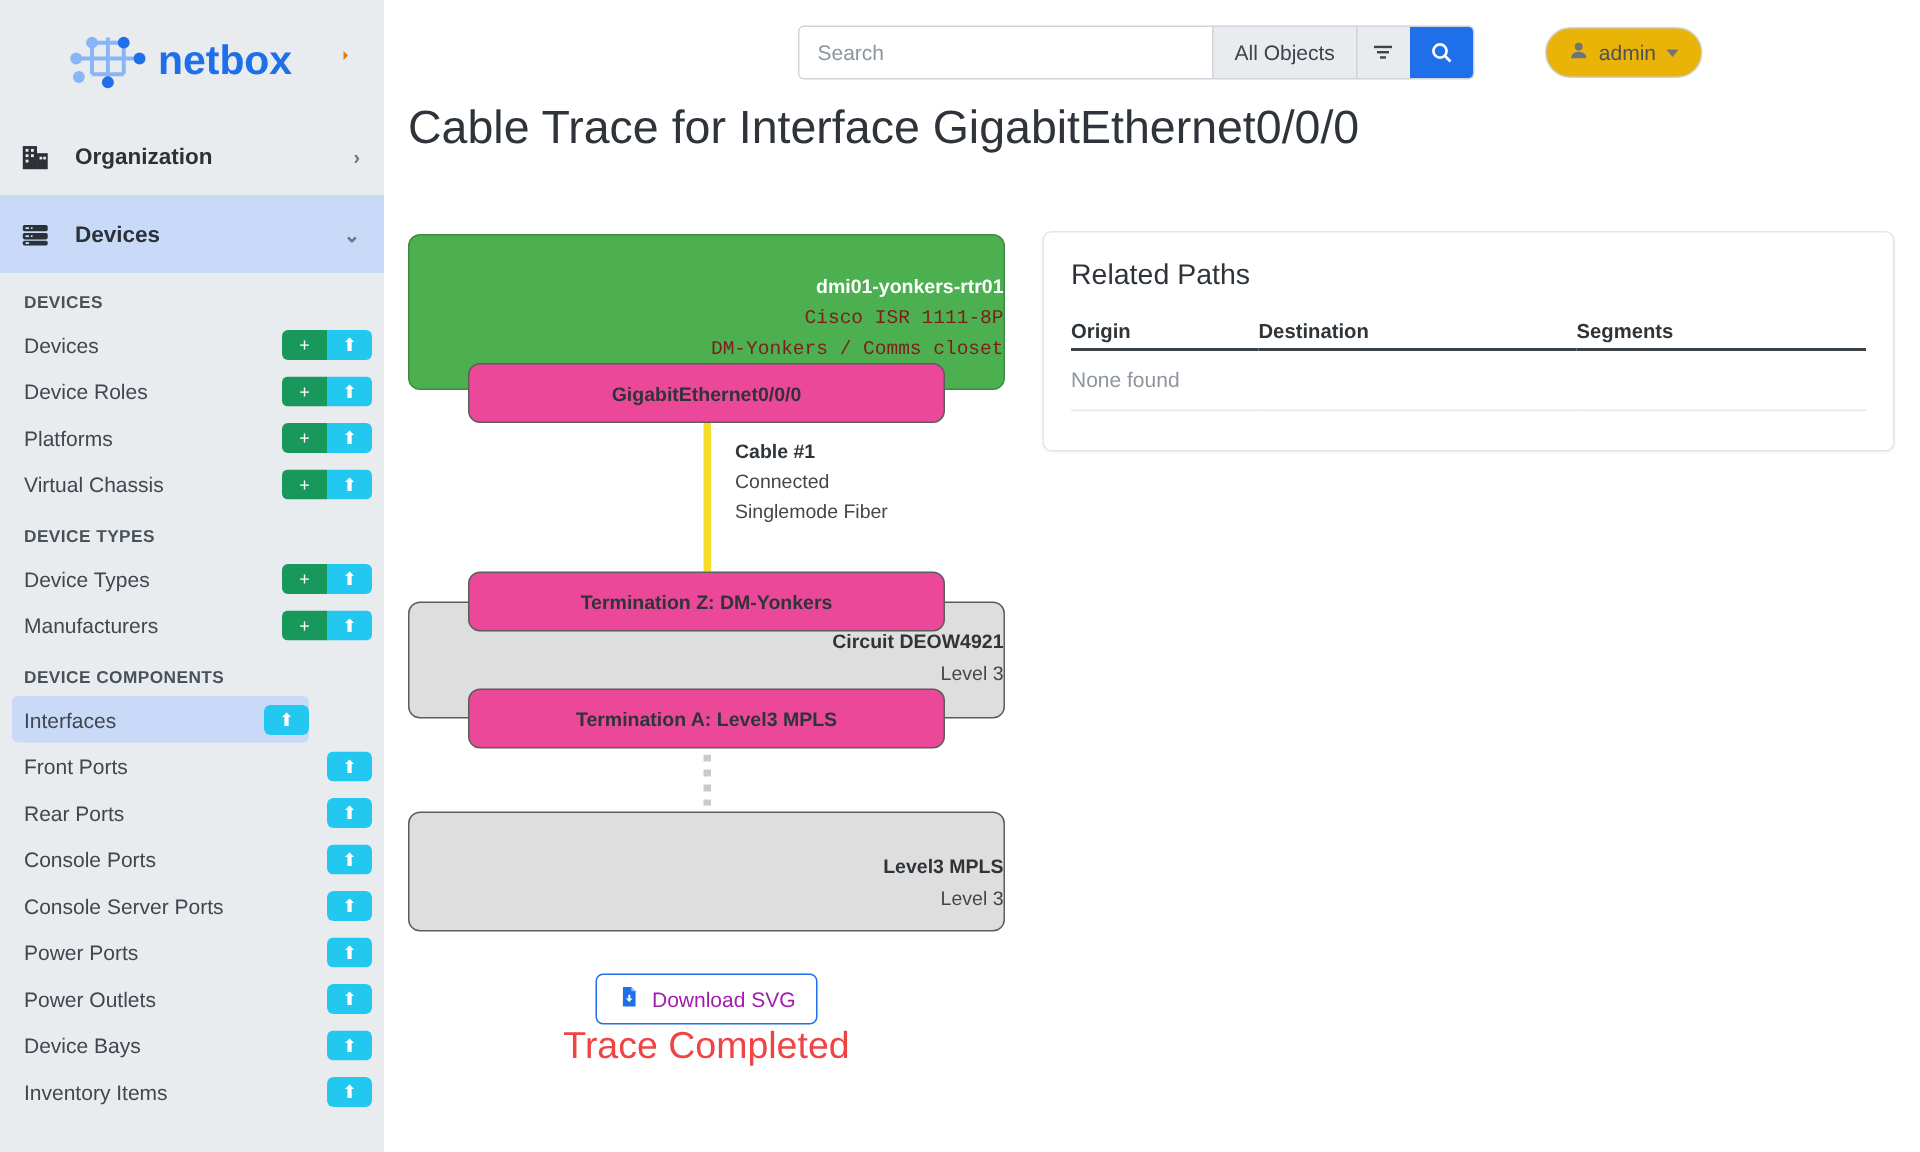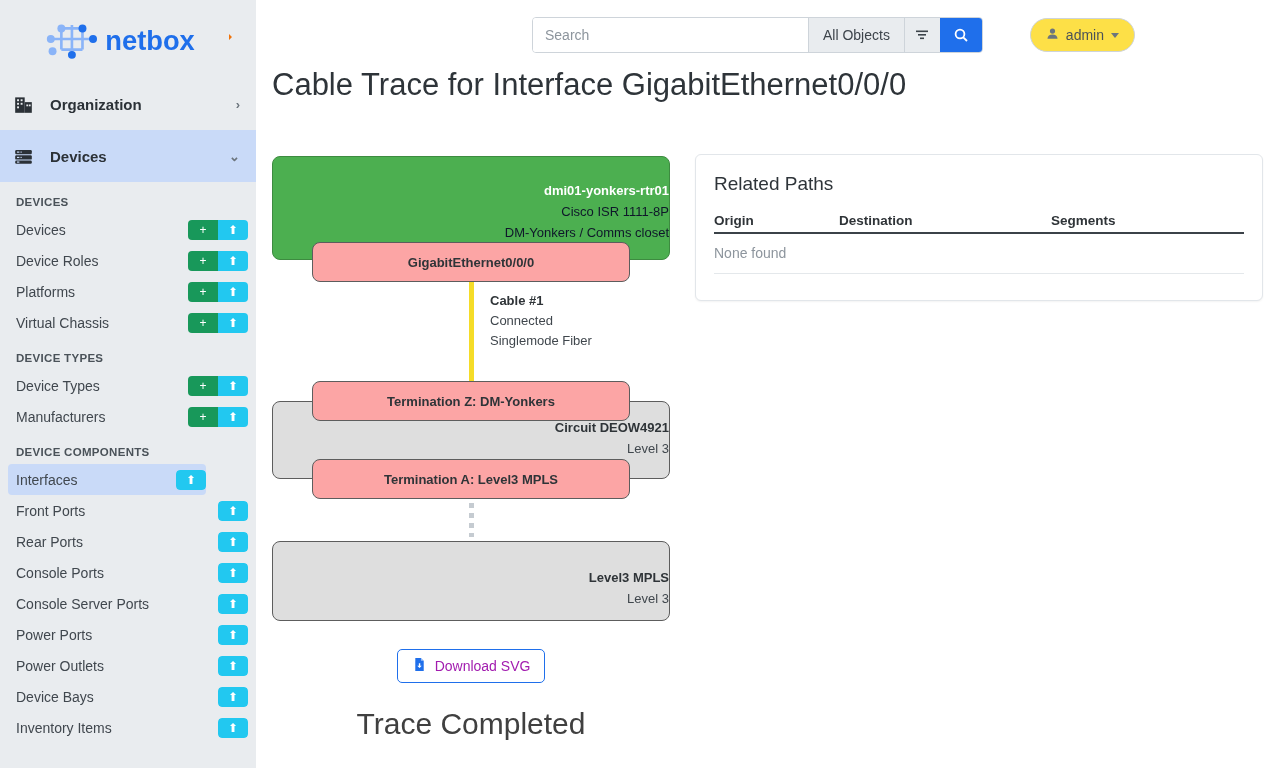--- a/index.html
+++ b/index.html
@@ -106,21 +106,21 @@
   }
   .go-btn {
     display: flex; align-items: center; justify-content: center;
     width: 42px; background: #1f6feb; cursor: pointer;
   }
   .user-btn {
     position: absolute; right: 14px; top: 18px;
     display: flex; align-items: center; gap: 7px;
     height: 34px; padding: 0 15px;
     border: 1px solid #ced4da; border-radius: 17px;
-    font-size: 14px; color: #4b5258; background: #fde047;
+    font-size: 14px; color: #4b5258; background: #eab308;
     cursor: pointer;
   }
   .caret { border-left: 4px solid transparent; border-right: 4px solid transparent;
            border-top: 5px solid #6c757d; }
 
   
   #page { position: absolute; left: 256px; top: 70px; width: 1024px; height: 698px; }
   #page-title {
     font-size: 31px; font-weight: normal; color: #2e3439;
     padding: 0 0 0 16px; margin-top: -3px;
@@ -136,24 +136,24 @@
     position: relative;
   }
   .node .n-title { font-weight: bold; font-size: 13px; color: #2f3438; }
   .node .n-sub   { font-size: 13px; color: #40474d; margin-top: 6px; }
 
   .device-node {
     background: #4caf50; border-color: #3d8b40;
     height: 104px; padding-top: 26px;
   }
   .device-node .n-title { color: #ffffff; }
-  .device-node .n-sub { color: #0f172a; }
+  .device-node .n-sub { color: #7f1d1d; font-family: Liberation Mono, monospace; }
 
   .term-node {
-    background: #fca5a5; border-color: #5d5d5d;
+    background: #ec4899; border-color: #5d5d5d;
     width: 318px; height: 40px; margin: 0 auto;
     display: flex; align-items: center; justify-content: center;
     position: relative; z-index: 3;
   }
   .term-node .n-title { font-size: 13px; }
 
   .iface-node { margin-top: -18px; }
 
   .cable-seg {
     position: relative; height: 100px;
@@ -197,22 +197,22 @@
 
   .dl-wrap { text-align: center; margin-top: 28px; }
   .dl-btn {
     display: inline-flex; align-items: center; gap: 8px;
     padding: 7px 14px;
     border: 1px solid #1f6feb; border-radius: 5px;
     background: #fff; color: #a21caf; font-size: 14px;
     cursor: pointer;
   }
   .trace-status {
-    text-align: center; margin-top: 24px;
-    font-size: 30px; color: #404040;
+    text-align: center; 
+    font-size: 25px; color: #ef4444;
   }
 
   
   #related {
     position: absolute; left: 439px; top: 84px;
     width: 568px;
     background: #ffffff;
     border: 1px solid #e2e6ea;
     border-radius: 6px;
     box-shadow: 0 1px 2px rgba(0,0,0,.05);

